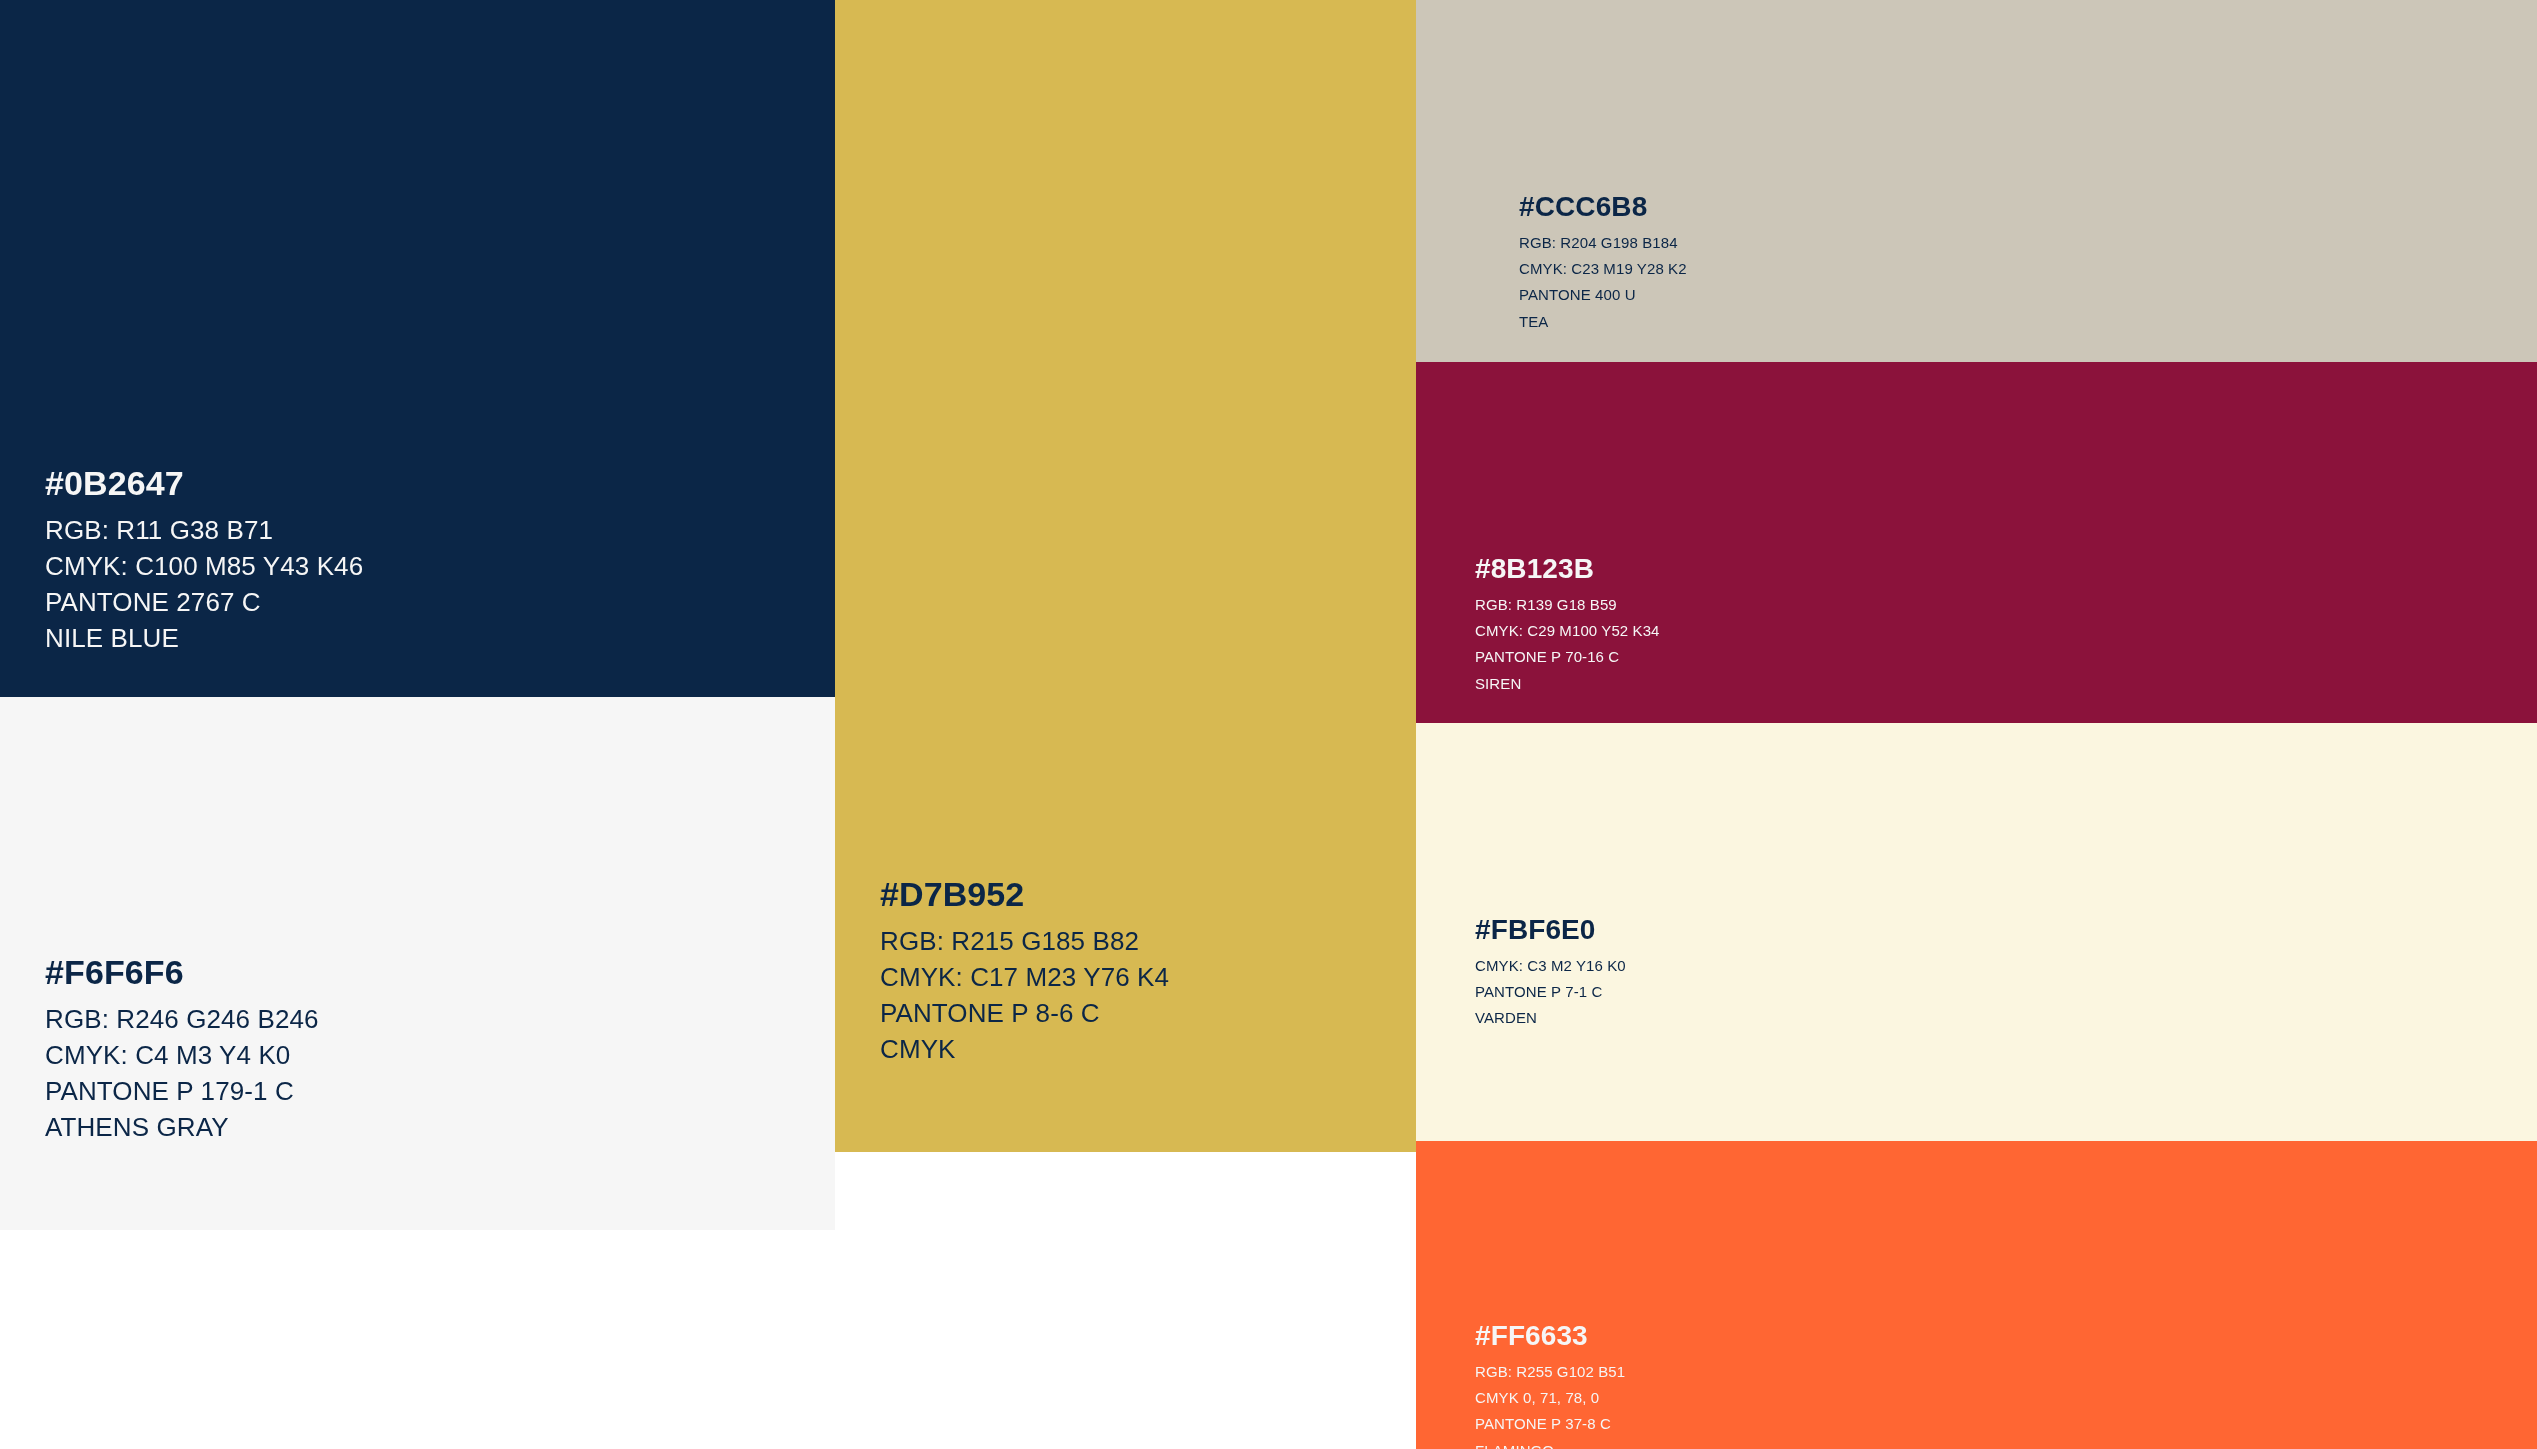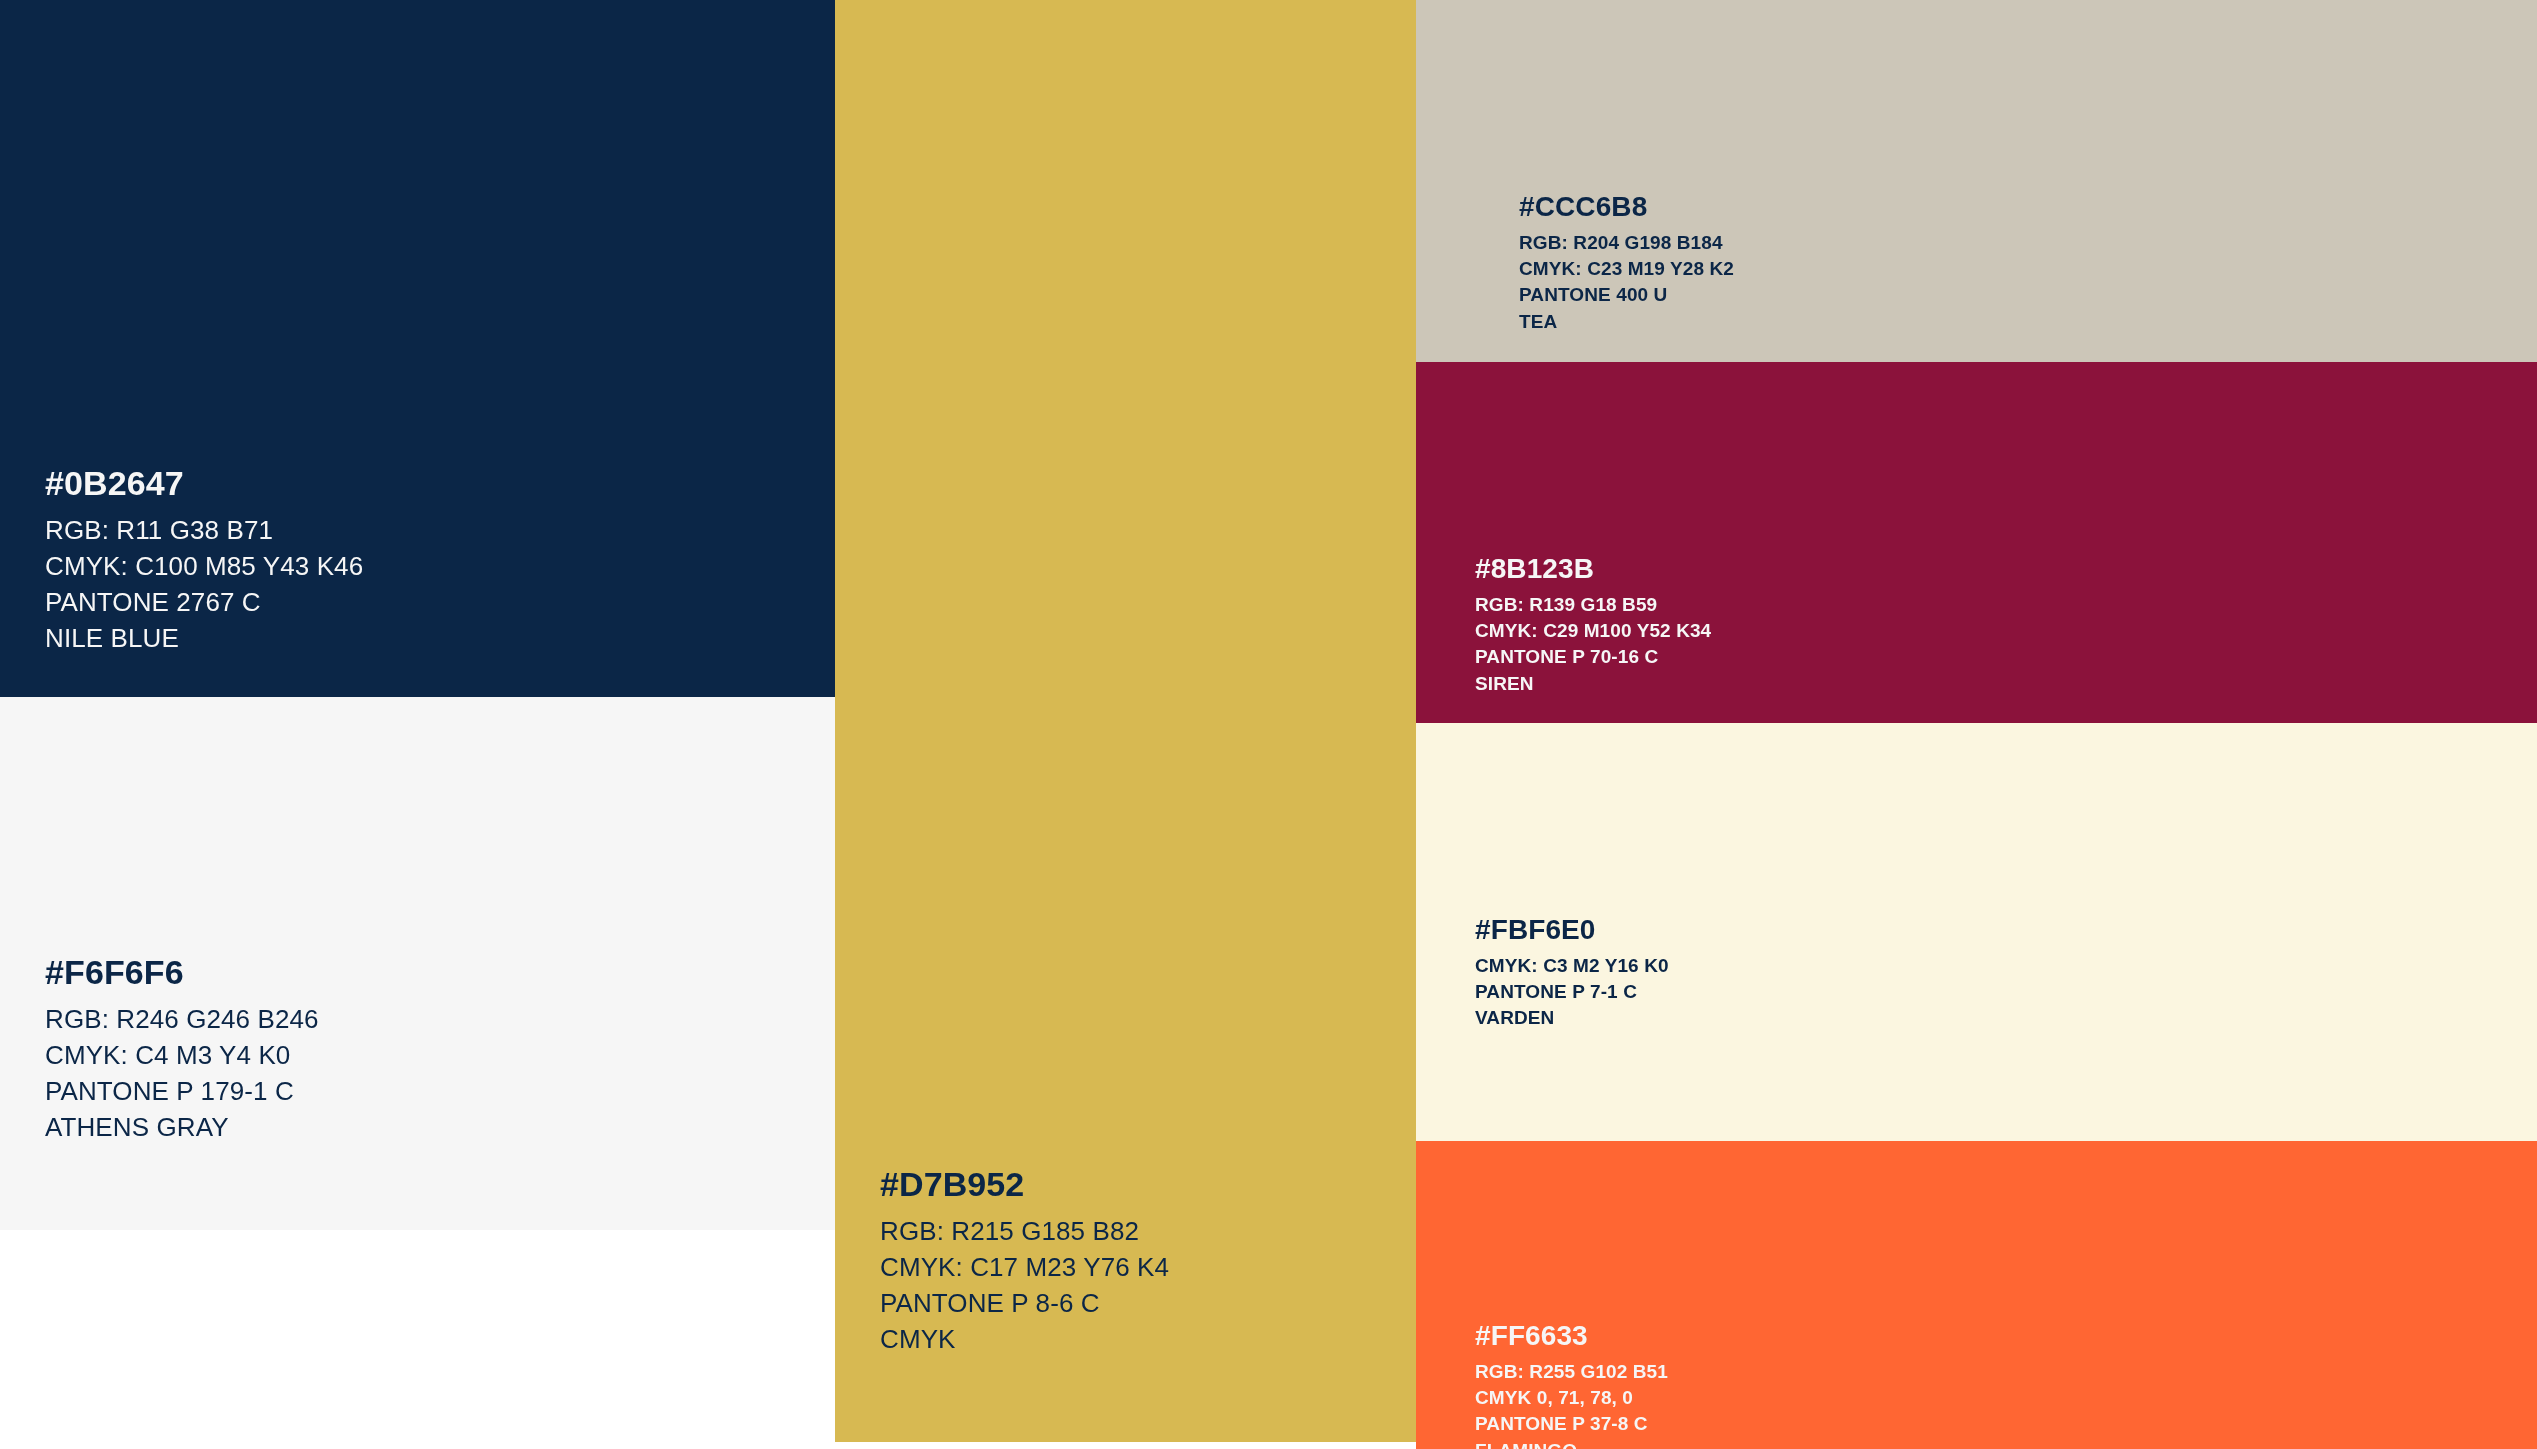--- a/index.html
+++ b/index.html
@@ -44,21 +44,21 @@
     position: absolute;
     left: 0;
     right: 0;
   }
 
   
   .sw-nile   { height: 697px; }
   .sw-athens { height: 533px; }
 
   
-  .sw-tacha  { height: 1442px; }
+  .sw-tacha  { height: 1152px; }
 
   
   .sw-tea      { height: 362px; }
   .sw-siren    { height: 361px; }
   .sw-varden   { height: 418px; }
   .sw-flamingo { height: 363px; }
 
   
   .big .info { padding-left: 45px; }
   .big .hex {
@@ -79,22 +79,22 @@
   
   .small .info { padding-left: 59px; }
   .small .hex {
     font-size: 28px;
     font-weight: bold;
     letter-spacing: 0.1px;
     line-height: 33px;
     margin: 0 0 6.6px 0;
   }
   .small .line {
-    font-size: 19px;
-    font-weight: 700;
+    font-size: 15px;
+    font-weight: 400;
     line-height: 26.4px;
     letter-spacing: 0.1px;
     white-space: nowrap;
   }
 
   
   .sw-nile     .info { top: 463px; }
   .sw-athens   .info { bottom: 85px; }
   .sw-tacha    .info { bottom: 85px; }
   .sw-tea      .info { top: 190px; margin-left: 44px; }

